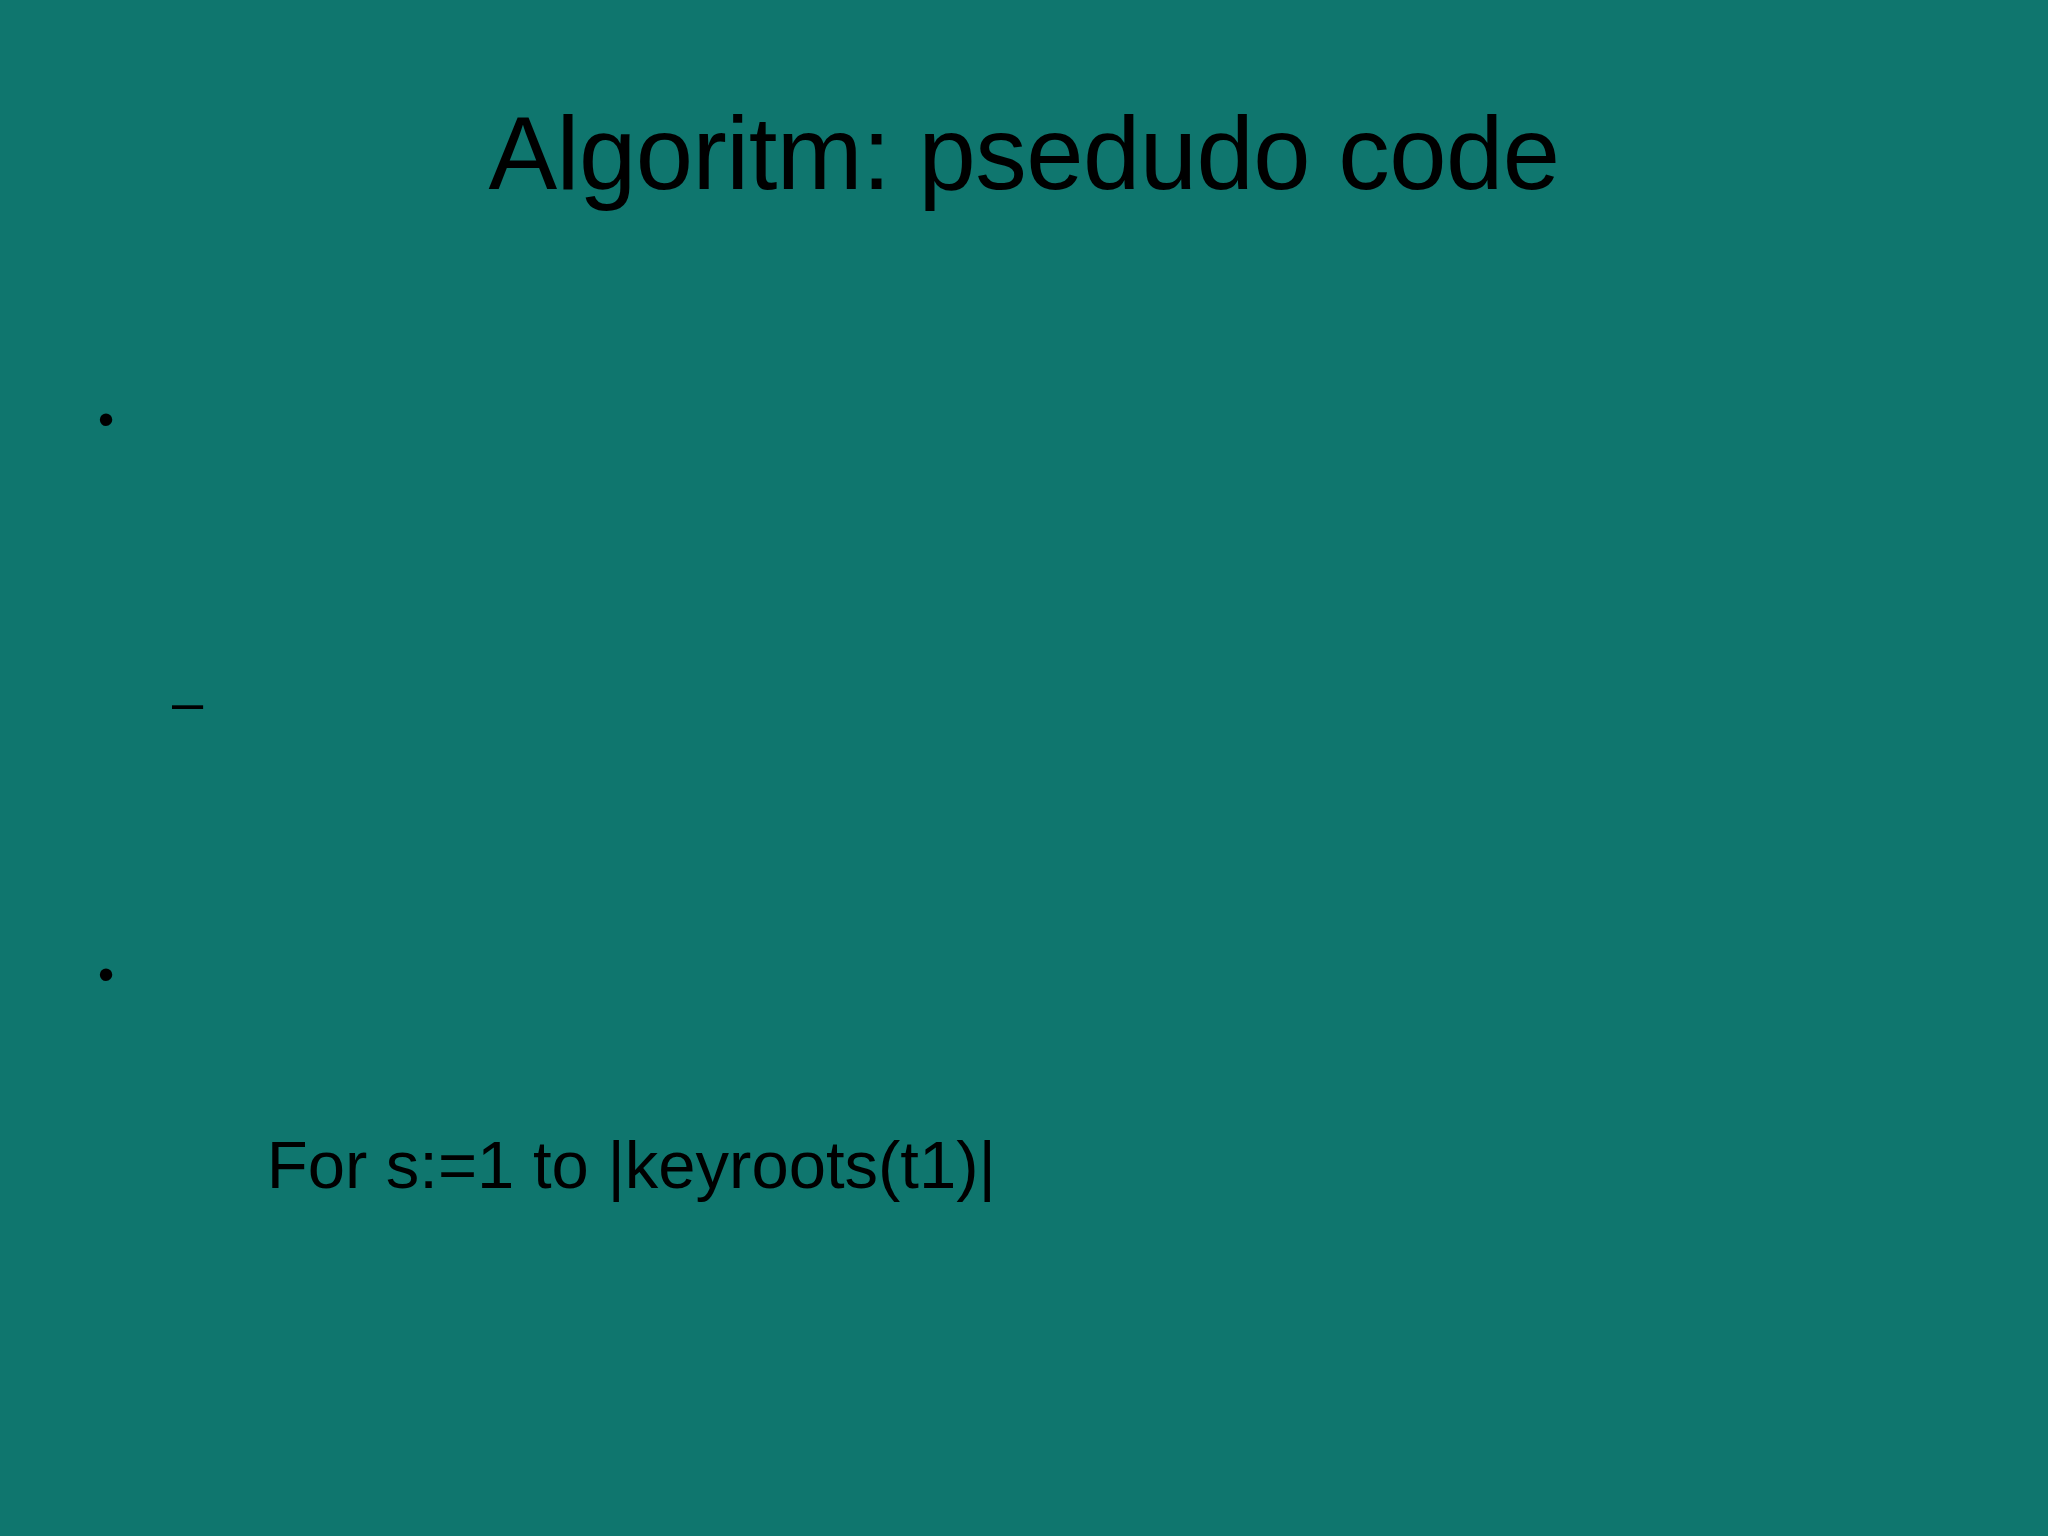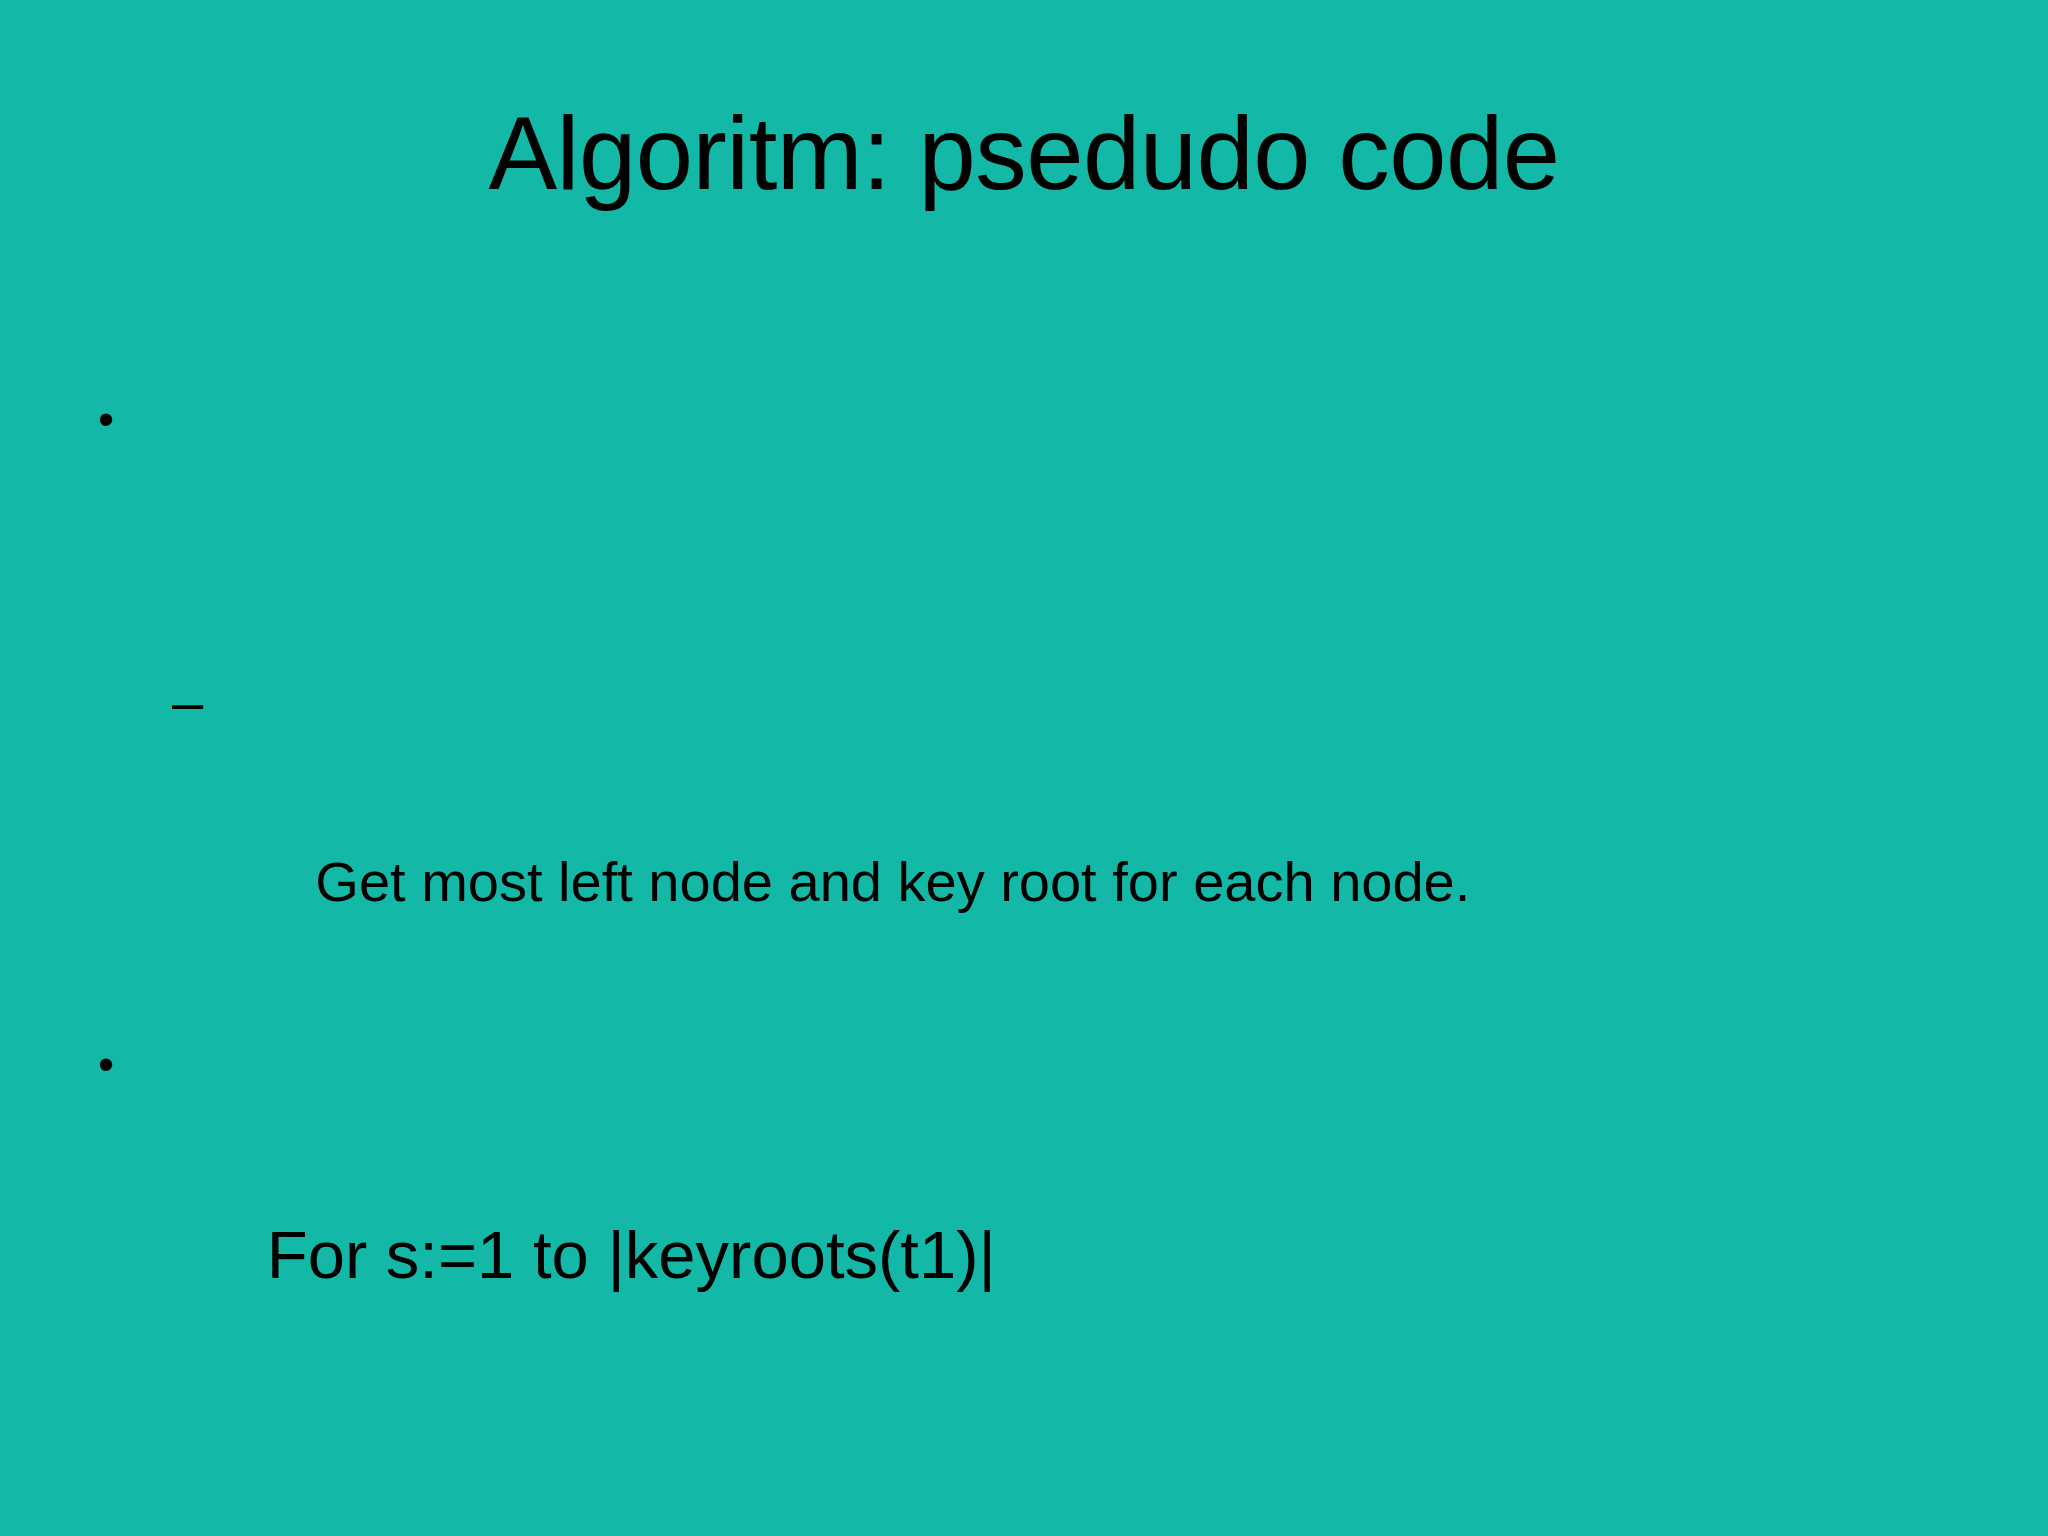--- a/index.html
+++ b/index.html
@@ -8,21 +8,21 @@
     padding: 0;
     background: #ffffff;
   }
   body {
     font-family: "Liberation Sans", sans-serif;
   }
   .slide {
     position: relative;
     width: 2048px;
     height: 1536px;
-    background: #14b8a6;
+    background: #0f766e;
     overflow: hidden;
     box-sizing: border-box;
   }
 
   
   .slide-title {
     position: absolute;
     left: 0;
     top: 96px;
     width: 2048px;
@@ -96,21 +96,20 @@
   <div class="slide-title">Algoritm: psedudo code</div>
 
   <div class="body-content">
 
     <div class="line lvl1">
       <span class="bullet">•</span>
     </div>
 
     <div class="line lvl2">
       <span class="dash">–</span>
-      <span>Get most left node and key root for each node.</span>
     </div>
 
     <div class="line lvl1">
       <span class="bullet">•</span>
       <span>For s:=1 to |keyroots(t1)|</span>
     </div>
 
     <div class="line code-ind1">
       
     </div>

